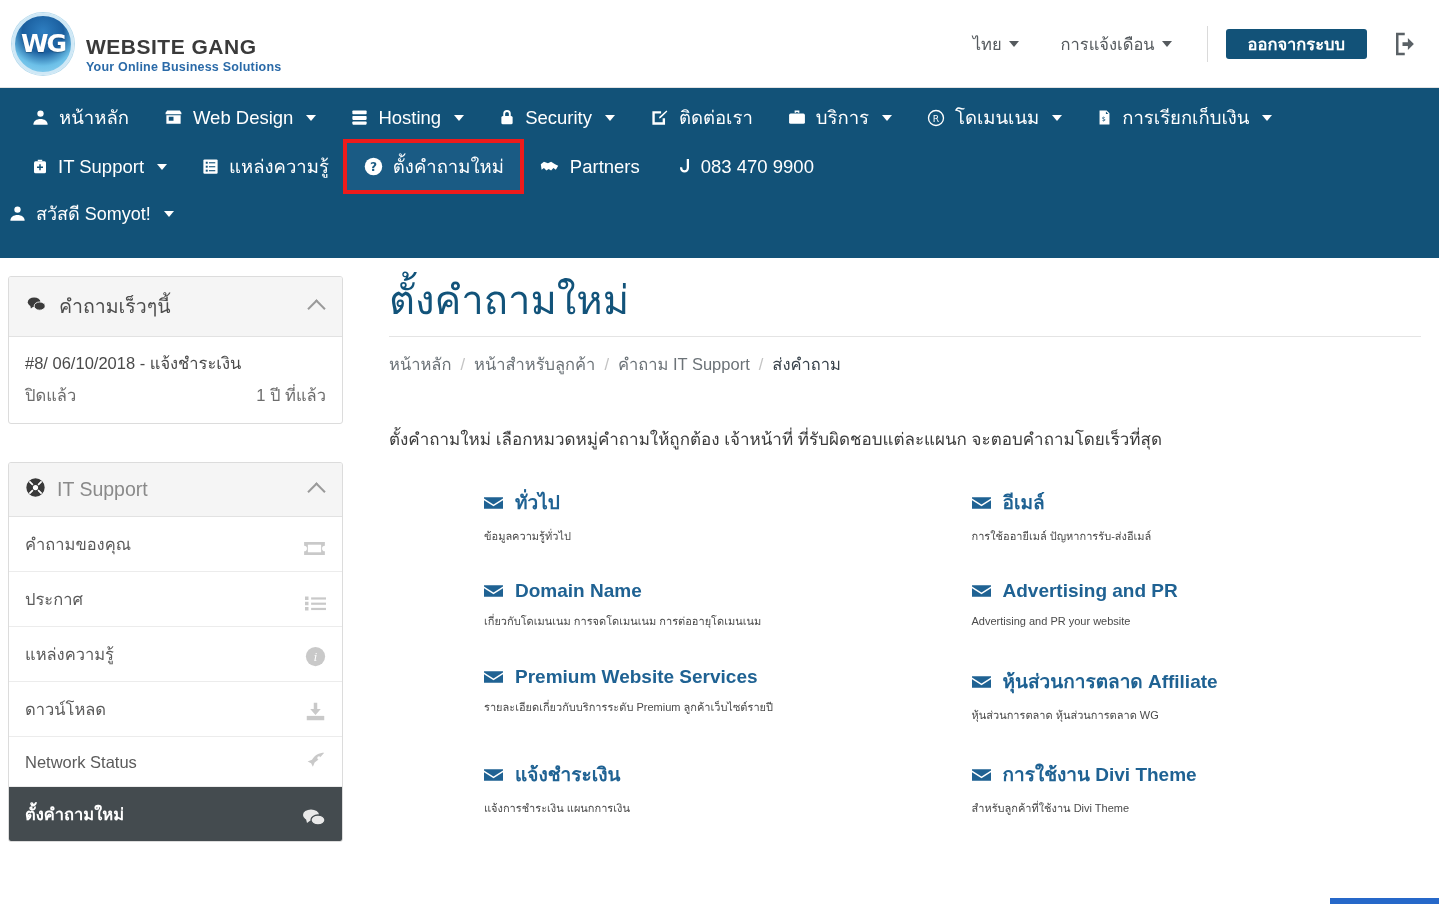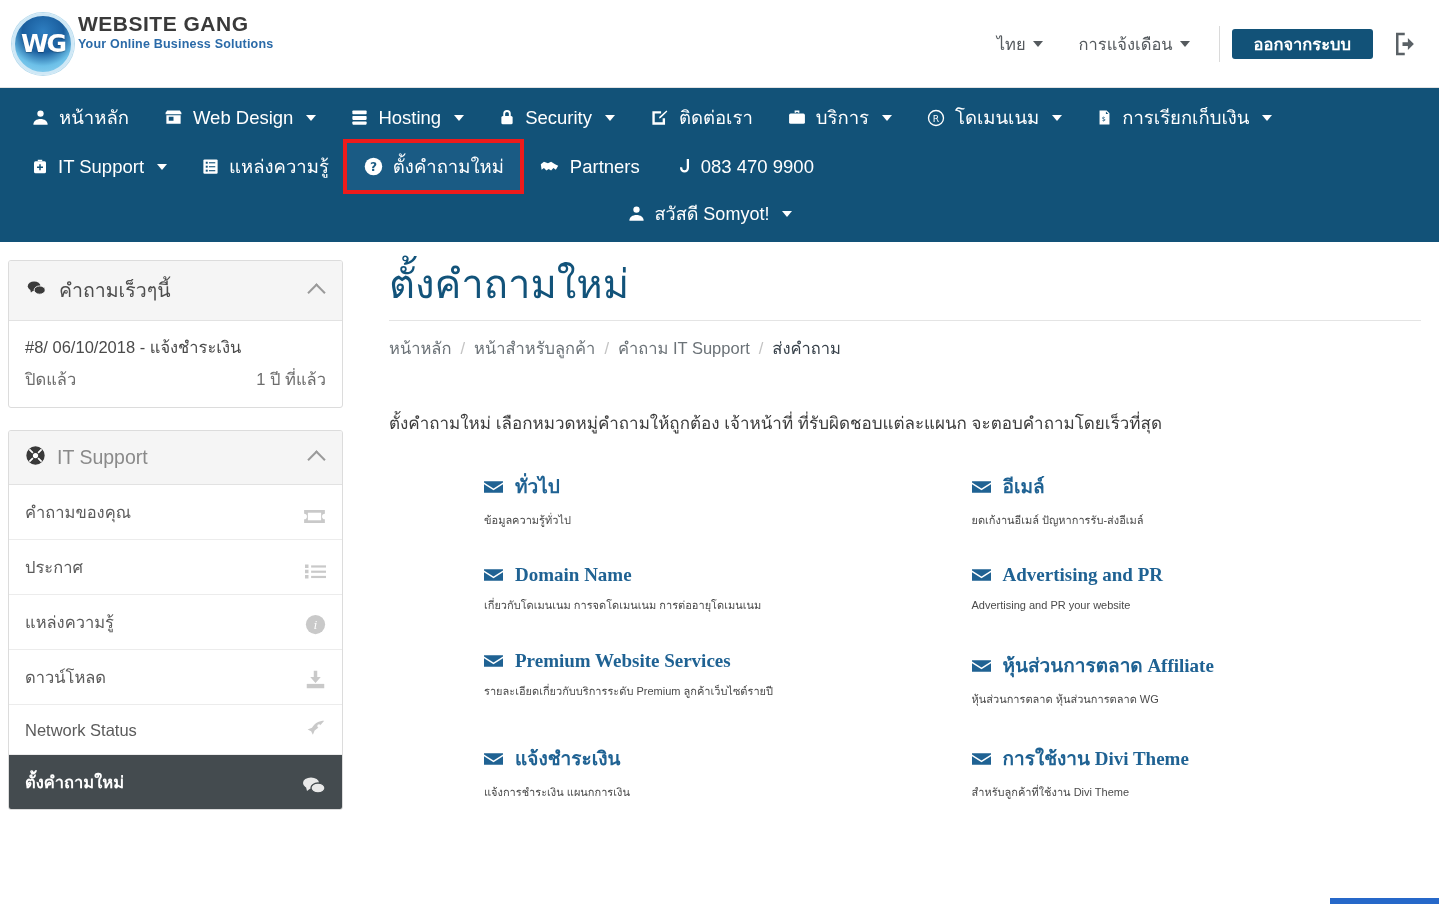--- a/index.html
+++ b/index.html
@@ -14,21 +14,21 @@
   .topbar {
     position: relative;
     height: 88px;
     background: #ffffff;
     display: flex;
     align-items: center;
     justify-content: space-between;
     padding: 0 18px 0 12px;
     border-bottom: 1px solid #e3e3e3;
   }
-  .brand { display: flex; align-items: flex-start; gap: 4px; }
+  .brand { display: flex; align-items: flex-end; gap: 12px; }
   .brand-logo {
     width: 62px; height: 62px; border-radius: 50%;
     background: radial-gradient(circle at 50% 28%, #2f7fc1 0%, #1a5e9e 42%, #6cc0e8 70%, #9ad6f2 100%);
     border: 3px solid #cfe8f6;
     display: flex; align-items: center; justify-content: center;
     position: relative;
     box-shadow: 0 0 0 1px #b9dcee;
   }
   .brand-logo .wg {
     font-size: 25px; font-weight: bold; color: #ffffff;
@@ -39,21 +39,21 @@
   .brand-text { line-height: 1.05; }
   .brand-title {
     font-size: 21px; font-weight: bold; color: #3a3a3a;
     letter-spacing: .5px;
   }
   .brand-sub {
     font-size: 12.5px; font-weight: bold; color: #2a6aa8;
     letter-spacing: .2px; margin-top: 3px;
   }
 
-  .topright { display: flex; align-items: center; gap: 2px; }
+  .topright { display: flex; align-items: center; gap: 8px; }
   .tr-link {
     font-size: 16.5px; color: #555a5e;
     padding: 0 17px; cursor: pointer;
     display: flex; align-items: center; gap: 7px;
     white-space: nowrap;
   }
   .caret {
     display: inline-block;
     width: 0; height: 0;
     border-left: 5px solid transparent;
@@ -86,32 +86,32 @@
   }
   .navitem .ni-icon { display: flex; align-items: center; }
   .navitem.highlighted {
     background: #1a5b84;
     outline: 4px solid #ee1b1b;
     outline-offset: -1px;
   }
   .navitem .caret { border-top-color: #ffffff; margin-left: 4px; }
 
   .userbar {
-    display: flex; justify-content: center; align-items: center;
-    padding: 4px 20px 10px 0;
+    display: flex; justify-content: flex-start; align-items: center;
+    padding: 4px 20px 26px 0;
   }
   .userbar .navitem { font-size: 18px; padding: 4px 8px; }
 
   
   .page { display: flex; padding: 18px 8px 0 8px; gap: 22px; }
   .sidebar { width: 335px; flex: 0 0 335px; }
 
   .panel {
     border: 1px solid #dcdcdc; border-radius: 3px;
-    background: #ffffff; margin-bottom: 22px;
+    background: #ffffff; margin-bottom: 38px;
     overflow: hidden;
   }
   .panel-head {
     background: #f5f5f5; border-bottom: 1px solid #e2e2e2;
     display: flex; align-items: center; gap: 11px;
     padding: 14px 16px; cursor: pointer;
   }
   .panel-head .ph-title {
     flex: 1; font-size: 19.5px; color: #4d4d4d;
   }
@@ -167,21 +167,21 @@
     grid-template-columns: 1fr 1fr;
     column-gap: 48px;
     row-gap: 36px;
     padding-left: 95px;
     padding-right: 10px;
   }
   .dept { }
   .dept-name {
     display: flex; align-items: baseline; gap: 12px;
     font-size: 19px; font-weight: bold; color: #1f6293;
-    cursor: pointer; margin-bottom: 11px; font-family: Liberation Serif, serif;
+    cursor: pointer; margin-bottom: 11px;
   }
   .env-icon { flex: 0 0 auto; position: relative; top: 1px; }
   .dept-desc { font-size: 11px; color: #4a4a4a; line-height: 1.5; }
 
   .bottom-bar {
     position: absolute; left: 1330px; bottom: 0;
     width: 109px; height: 6px; background: #2668c9;
   }
 </style>
 </head>
@@ -521,21 +521,21 @@
       <div class="dept">
         <a class="dept-name">
           <span class="env-icon">
             <svg width="19" height="14" viewBox="0 0 20 14" fill="#1f6293">
                 <path d="M0 1h20v1.2L10 8.6 0 2.2V1z"></path>
                 <path d="M0 4.2l10 6.2 10-6.2V13H0V4.2z"></path>
               </svg>
           </span>
           <span>อีเมล์</span>
         </a>
-        <div class="dept-desc">ยดเก้งานอีเมล์ ปัญหาการรับ-ส่งอีเมล์</div>
+        <div class="dept-desc">การใช้ออายีเมล์ ปัญหาการรับ-ส่งอีเมล์</div>
       </div>
 
       <div class="dept">
         <a class="dept-name">
           <span class="env-icon">
             <svg width="19" height="14" viewBox="0 0 20 14" fill="#1f6293">
                 <path d="M0 1h20v1.2L10 8.6 0 2.2V1z"></path>
                 <path d="M0 4.2l10 6.2 10-6.2V13H0V4.2z"></path>
               </svg>
           </span>

